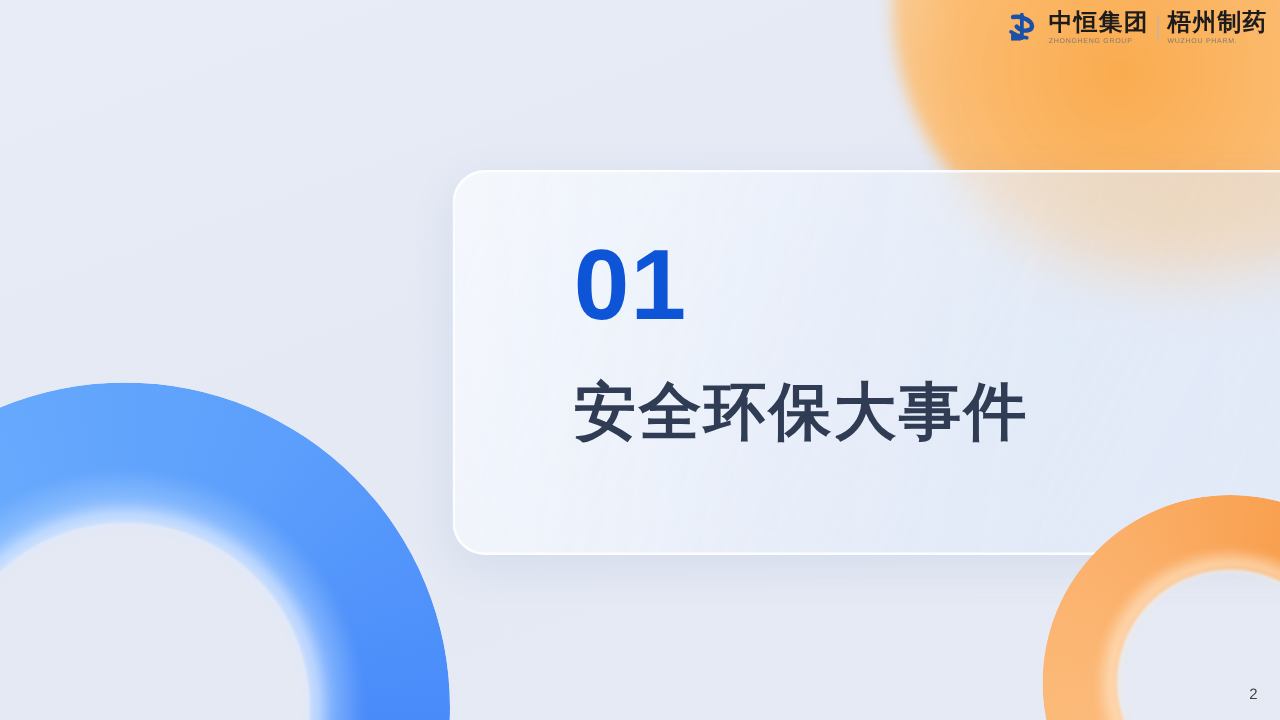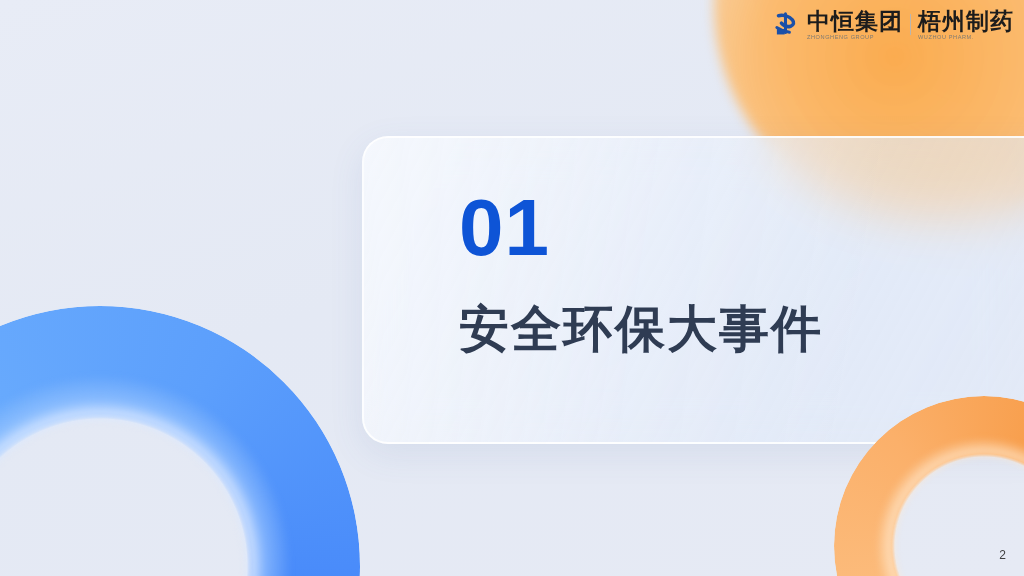--- a/index.html
+++ b/index.html
@@ -205,21 +205,21 @@
     right:10px;
     display:flex;
     align-items:center;
     gap:7px;
     z-index:10;
   }
   .logo-mark { width:27px; height:27px; flex:none; }
   .logo-text { display:flex; align-items:center; gap:7px; }
   .logo-block { display:flex; flex-direction:column; align-items:flex-start; }
   .logo-cn {
-    font-size:23px;
+    font-size:19px;
     font-weight:bold;
     color:#1c1c1c;
     letter-spacing:1px;
     line-height:1.05;
   }
   .logo-en {
     font-size:5.5px;
     color:#7e7a72;
     letter-spacing:0.55px;
     line-height:1.2;

